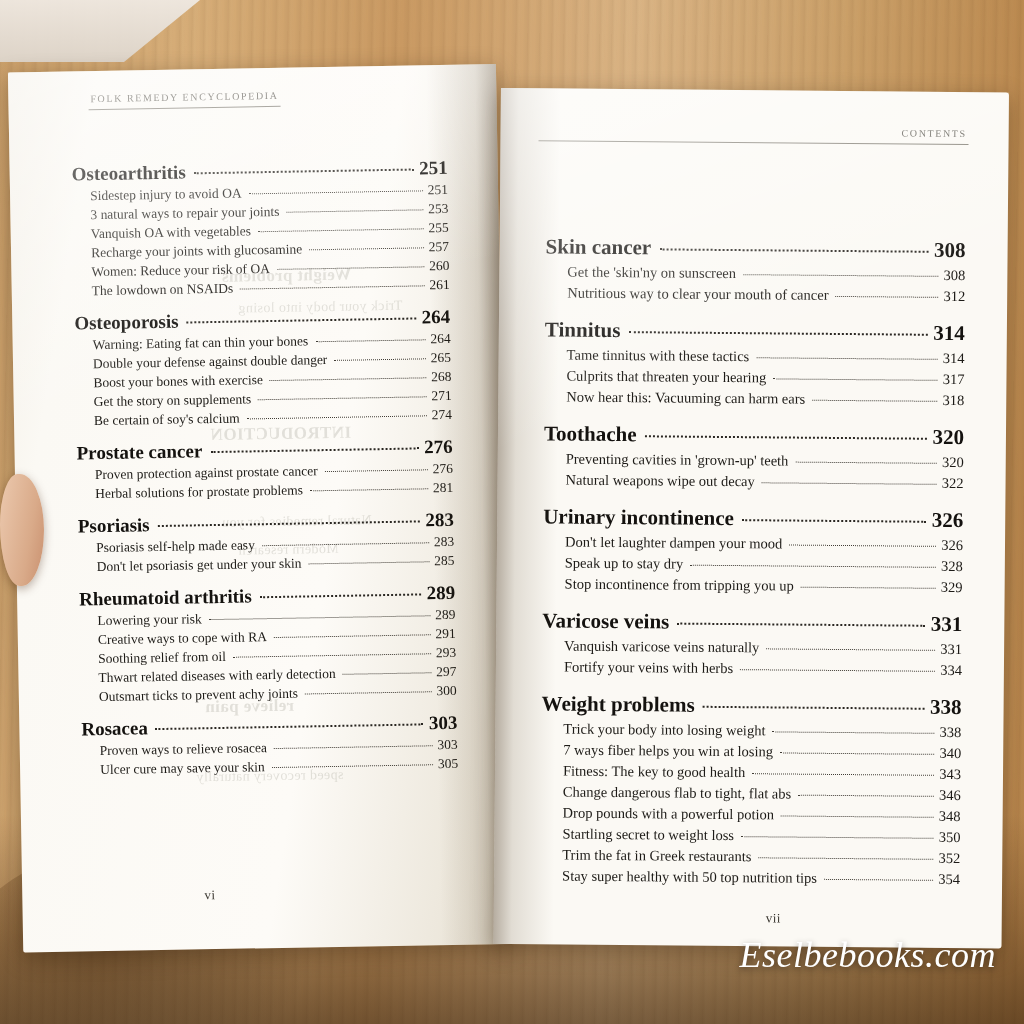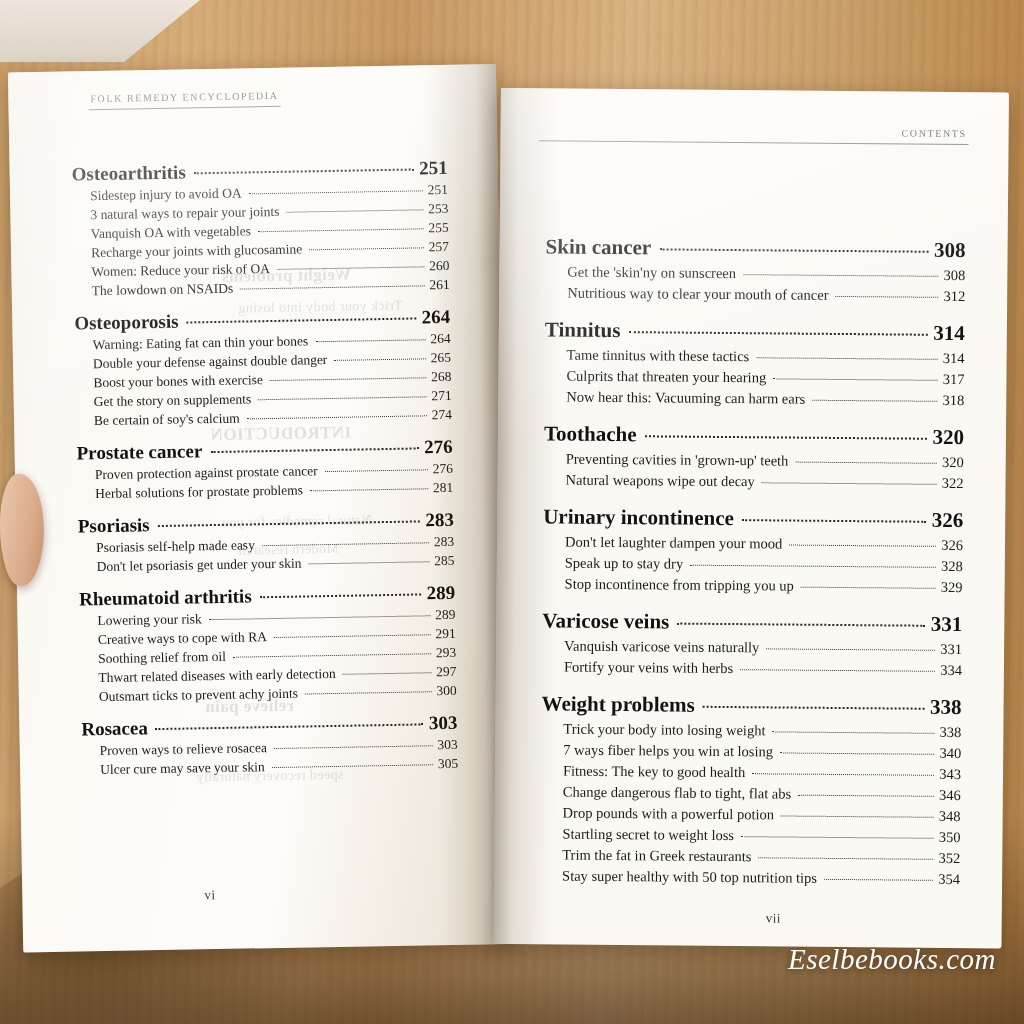--- a/index.html
+++ b/index.html
@@ -218,21 +218,21 @@
   }
   .ghost-b { font-weight: bold; font-size: 17px; }
 
   
   .watermark {
     position: absolute;
     right: 28px;
     bottom: 48px;
     color: #ffffff;
     font-family: "Liberation Serif", serif;
-    font-size: 29px;
+    font-size: 36px;
     font-style: italic;
     text-shadow: 0 2px 6px rgba(0,0,0,.45);
     letter-spacing: .5px;
   }
 </style>
 </head>
 <body>
 
 <div class="desk">
   <div class="desk-grain"></div>

